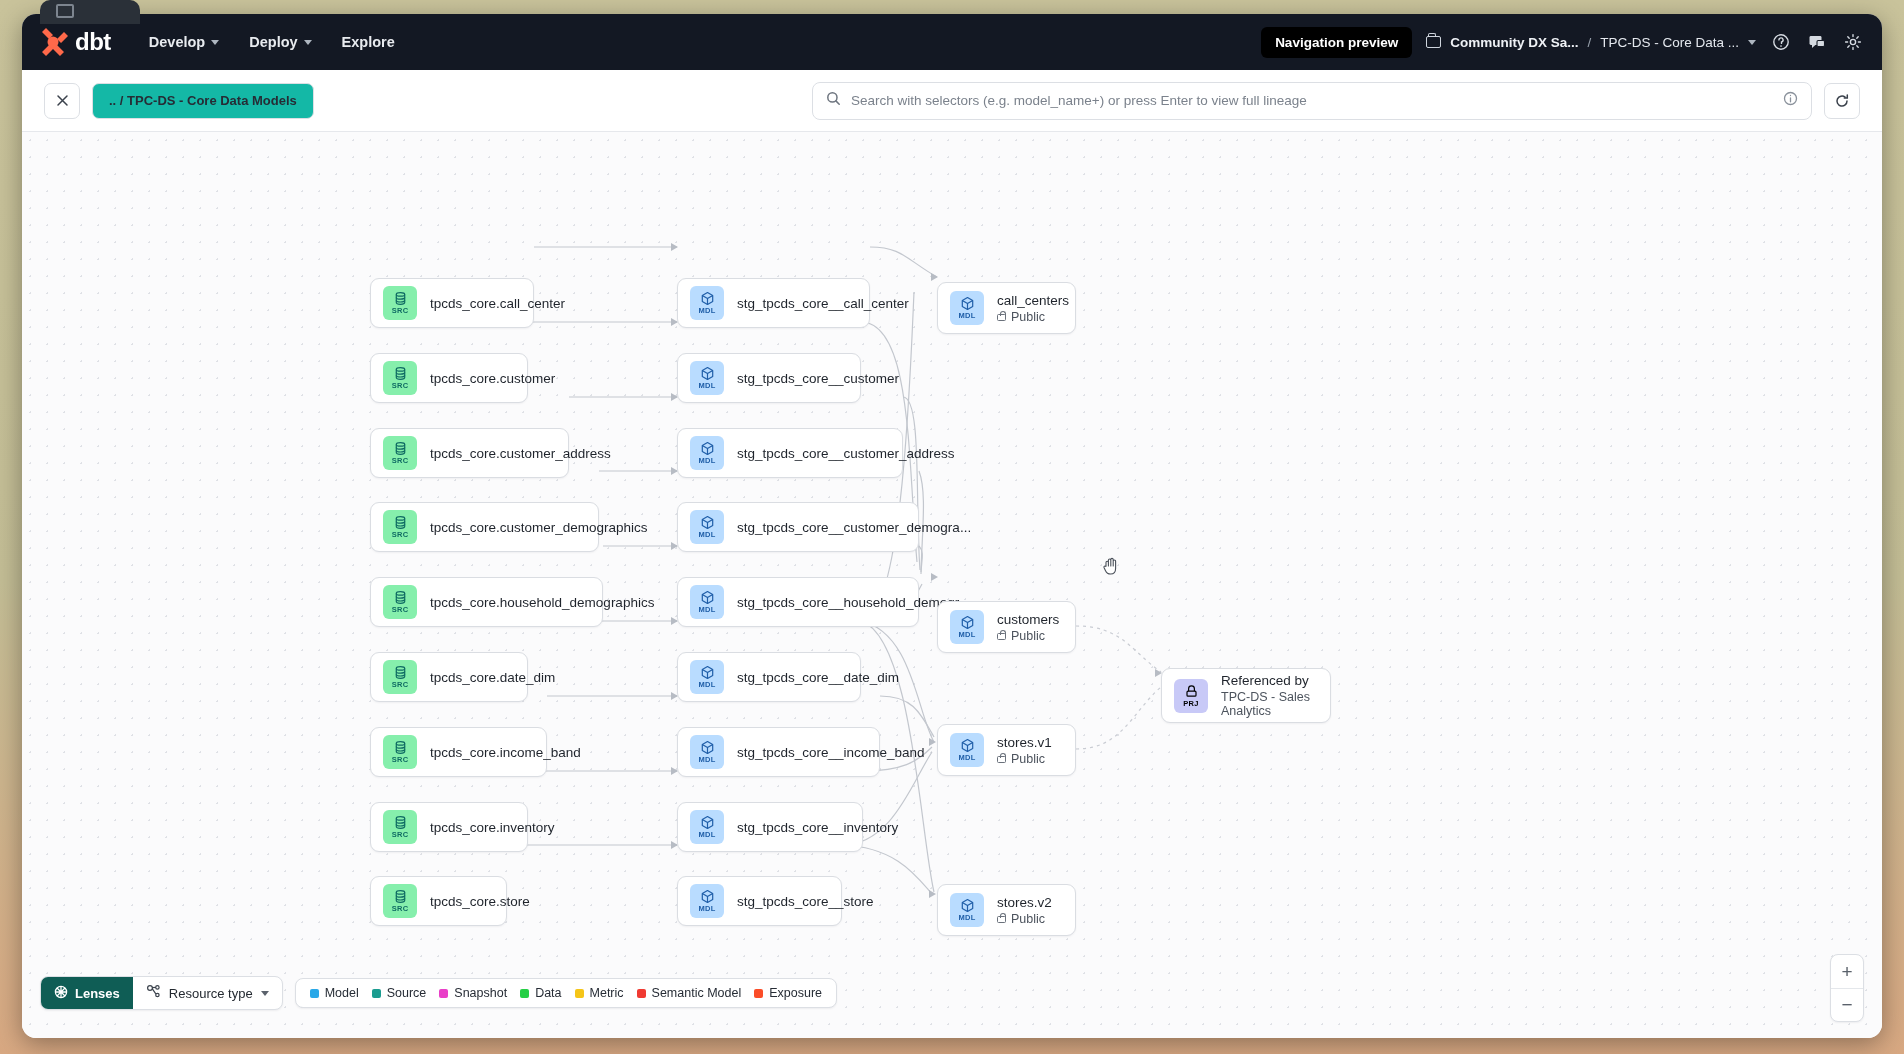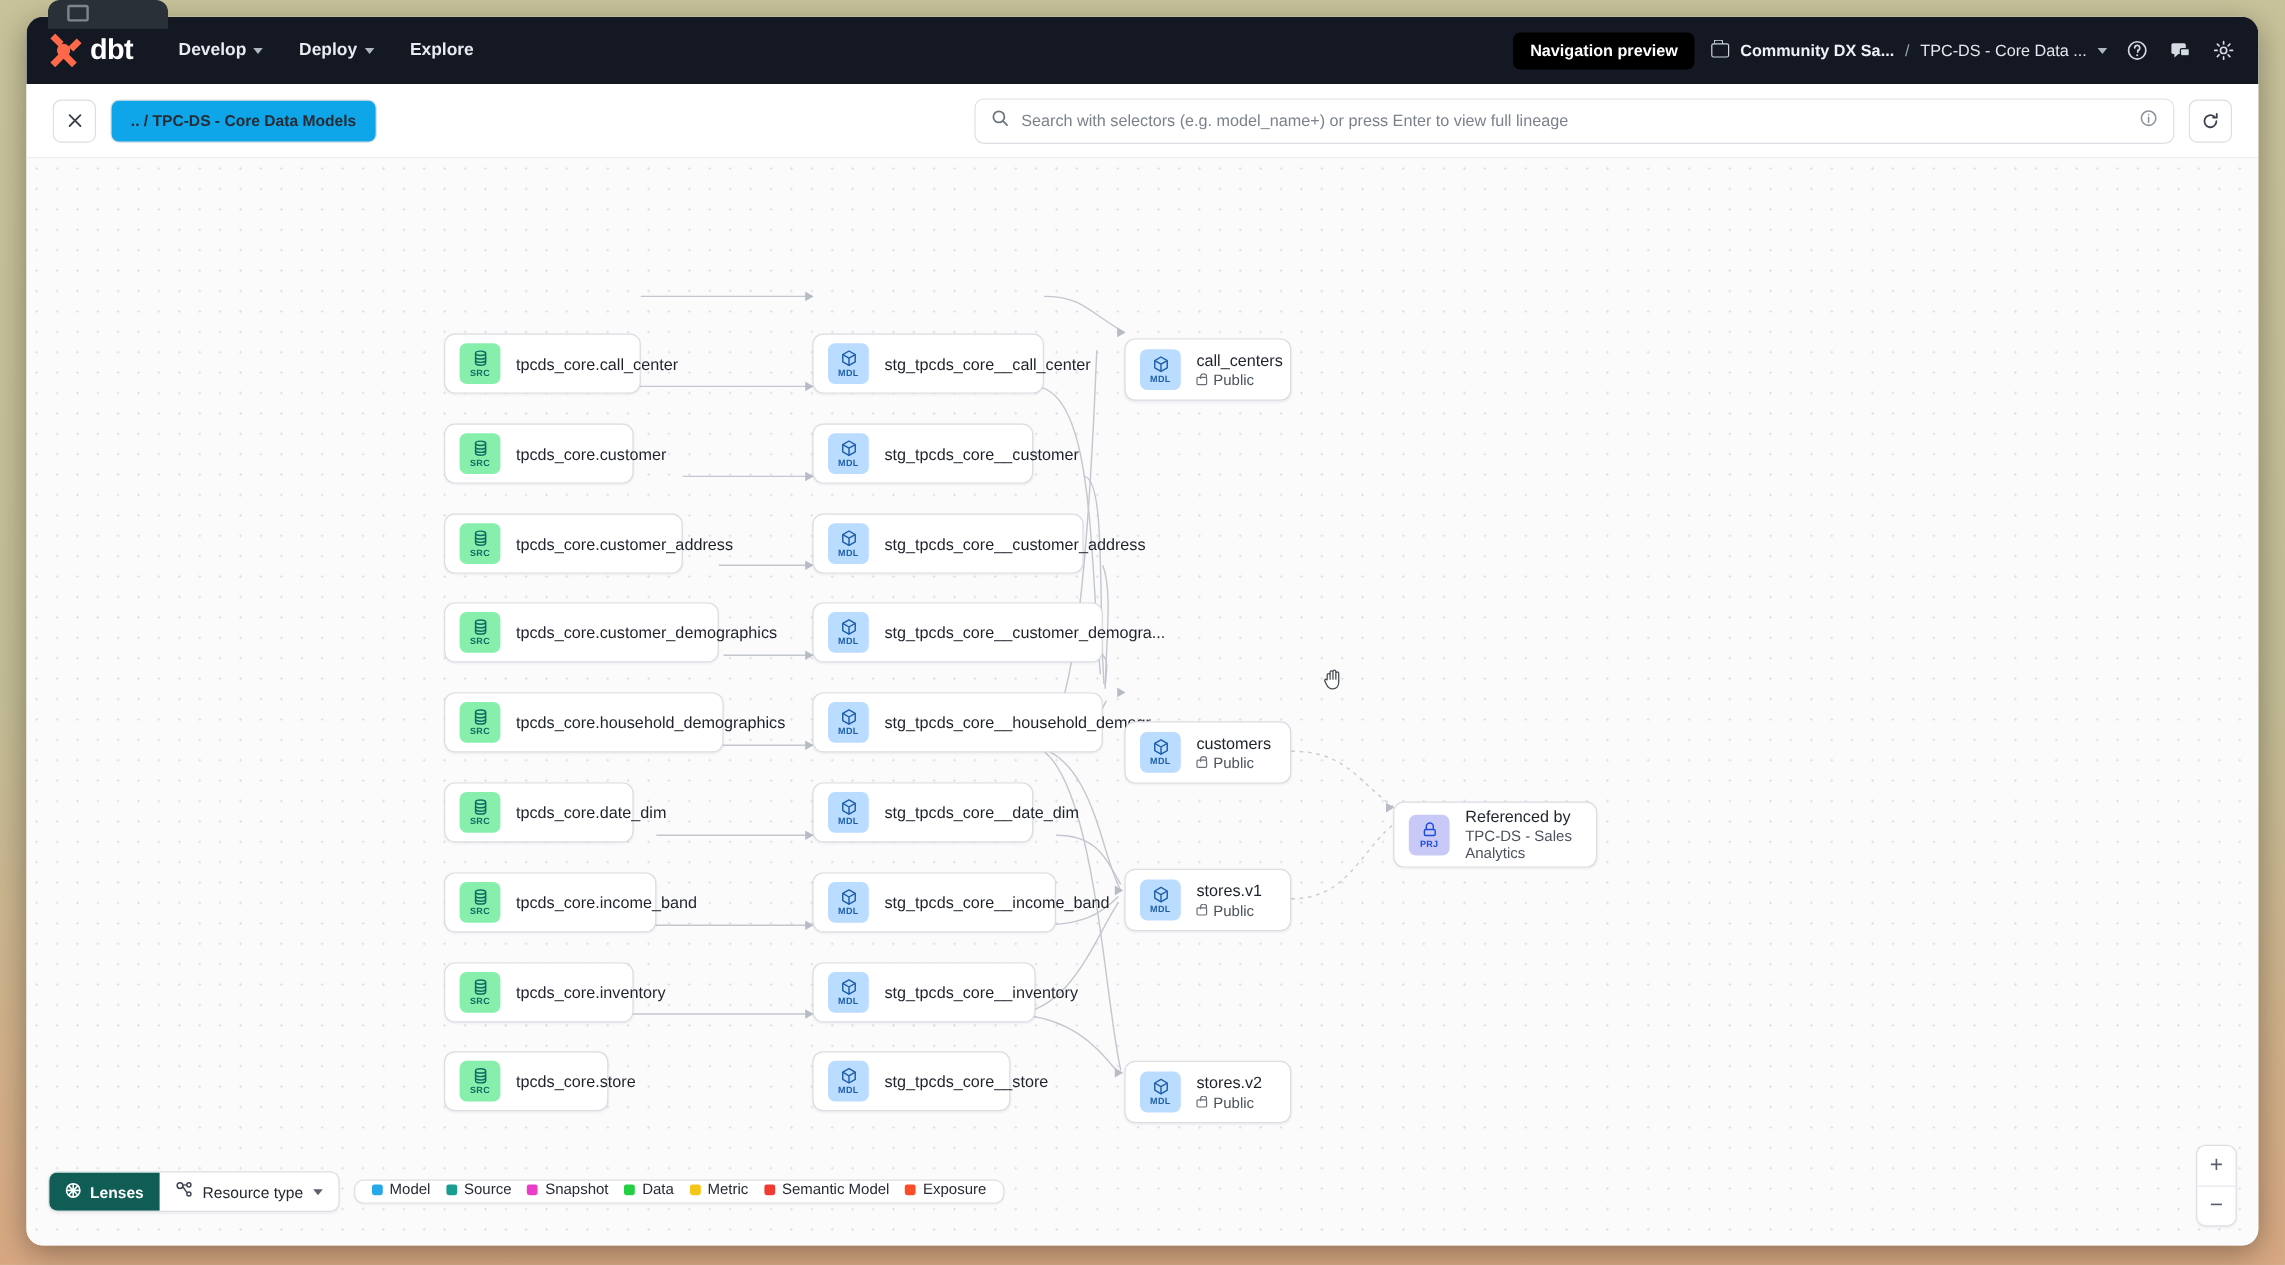--- a/index.html
+++ b/index.html
@@ -77,21 +77,21 @@
   }
   .sq-btn {
     width: 36px; height: 36px; border: 1px solid #dcdfe4; border-radius: 7px;
     background: #fff; display: flex; align-items: center; justify-content: center;
     cursor: pointer; color:#3b424c;
   }
   .crumb-pill {
     height: 36px; border: 1px solid #dcdfe4; border-radius: 7px;
     display: flex; align-items: center; padding: 0 16px;
     font-size: 13px; font-weight: 700; color: #262c35; cursor: pointer;
-    background:#0ea5e9;
+    background:#14b8a6;
   }
   .search-wrap {
     margin-left: auto; display: flex; align-items: center; gap: 12px;
   }
   .search-box {
     width: 1000px; height: 38px;
     border: 1px solid #dcdfe4; border-radius: 8px; background: #fff;
     display: flex; align-items: center; padding: 0 13px; gap: 10px;
   }
   .search-input {
@@ -119,21 +119,21 @@
   }
   .badge {
     width: 34px; height: 34px; border-radius: 6px;
     display: flex; flex-direction: column; align-items: center; justify-content: center;
     flex: 0 0 34px; gap: 0px;
   }
   .badge .bi { height: 15px; display:flex; align-items:center; }
   .badge .bt { font-size: 7.5px; font-weight: 700; letter-spacing: .3px; line-height: 9px; }
   .badge.src { background: #86efac; color: #0f6b63; }
   .badge.mdl { background: #b9dcff; color: #1f5ea8; }
-  .badge.prj { background: #c8c9f7; color: #1d4ed8; justify-content: center; }
+  .badge.prj { background: #c8c9f7; color: #000000; justify-content: center; }
   .node-label { font-size: 13.5px; color: #1f242c; white-space: nowrap; }
   .node-sub { font-size: 12.5px; color: #4c535d; display: flex; align-items: center; gap: 5px; margin-top: 2px; }
   .node-col { display: flex; flex-direction: column; justify-content: flex-start; }
   .lock {
     width: 9px; height: 7px; border: 1.3px solid #6a717b; border-radius: 1.5px; position: relative; margin-top: 2px;
   }
   .lock::before { content:""; position:absolute; left:1.6px; top:-4px; width:4px; height:4px; border:1.3px solid #6a717b; border-bottom:none; border-radius:3px 3px 0 0; }
 
   .grab-cursor { position: absolute; width: 22px; height: 22px; }
 
@@ -150,21 +150,21 @@
   .lens-btn {
     background: #0f5d55; color: #fff; height: 100%;
     display: flex; align-items: center; gap: 7px;
     padding: 0 13px; font-size: 13px; font-weight: 600; cursor: pointer;
   }
   .restype-btn {
     display: flex; align-items: center; gap: 8px;
     padding: 0 13px; font-size: 13px; color: #232930; cursor: pointer; height:100%;
   }
   .legend {
-    display: flex; align-items: flex-start; gap: 13px; height: 20px;
+    display: flex; align-items: center; gap: 13px; height: 30px;
     border: 1px solid #dcdfe4; border-radius: 8px; background: #fff;
     padding: 0 14px; box-shadow: 0 1px 2px rgba(20,25,35,.06);
   }
   .legend-item { display: flex; align-items: center; gap: 6px; font-size: 12.5px; color: #262c35; }
   .sw { width: 9px; height: 9px; border-radius: 2px; }
 
   .zoom-ctl {
     position: absolute; right: 18px; bottom: 16px;
     width: 34px; border: 1px solid #dcdfe4; border-radius: 8px;
     background: #fff; overflow: hidden; box-shadow: 0 1px 2px rgba(20,25,35,.06);

